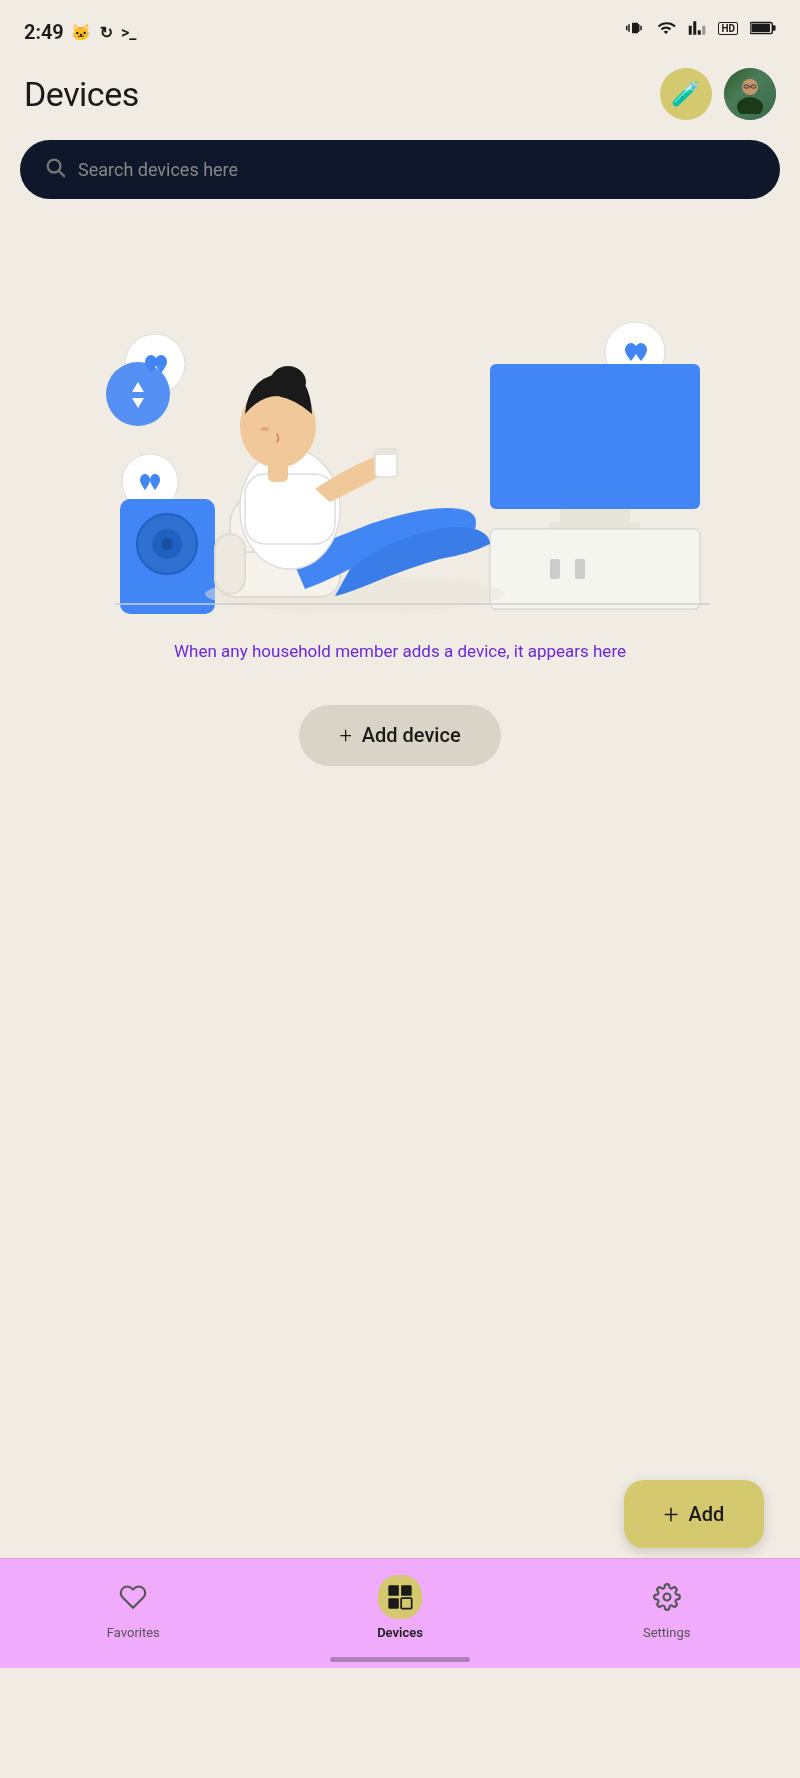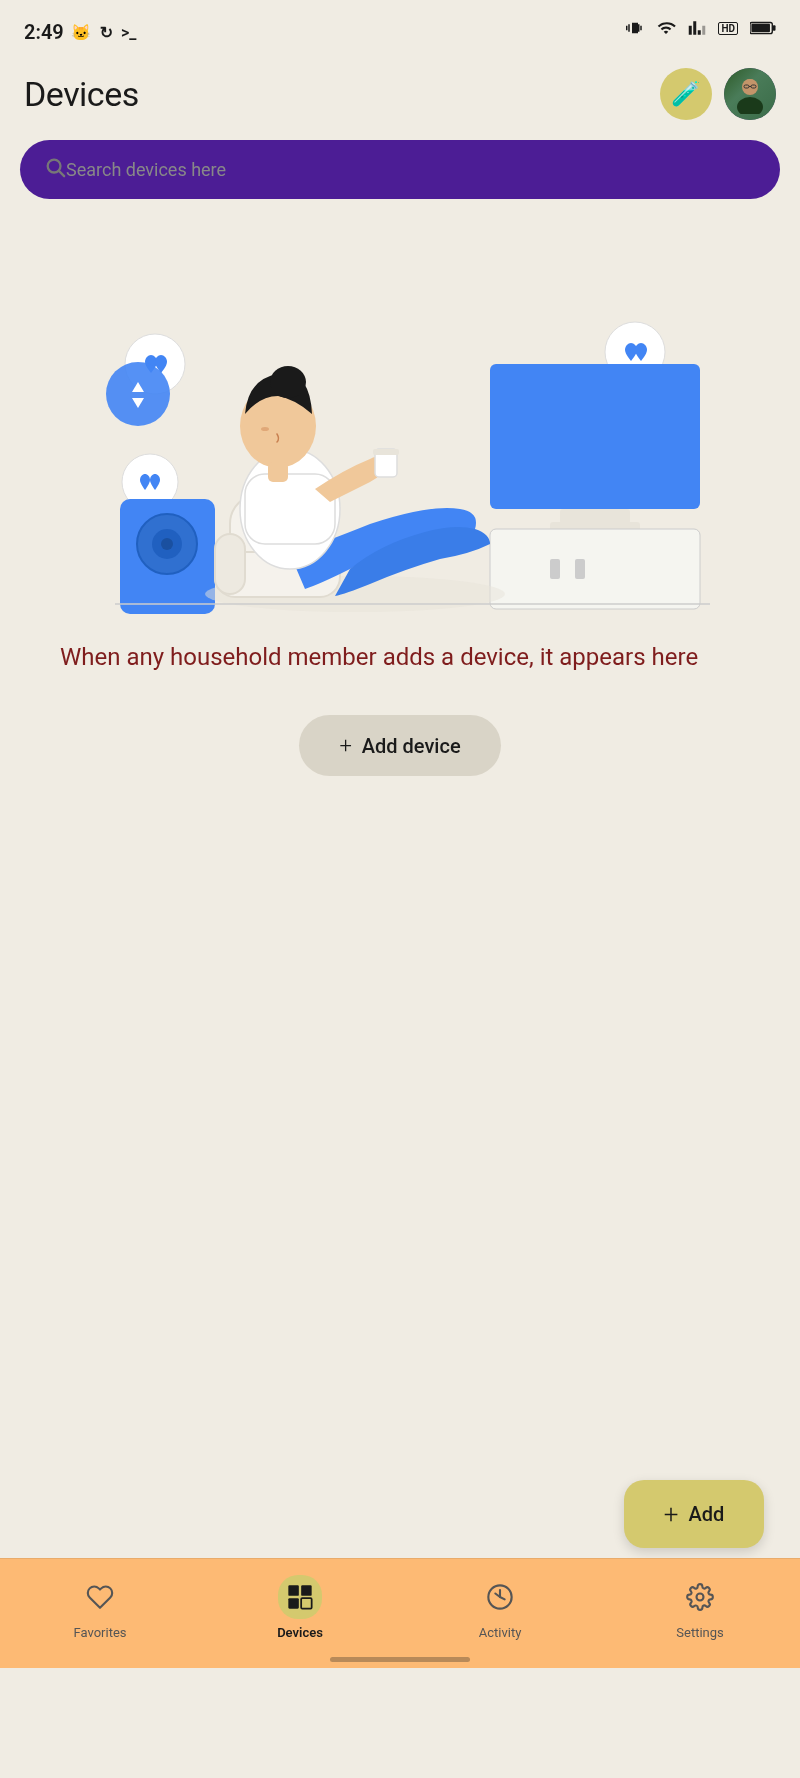--- a/index.html
+++ b/index.html
@@ -87,25 +87,26 @@
       align-items: center;
       justify-content: center;
       border-radius: 50%;
     }
 
     
     .search-container {
       padding: 0 20px 20px;
     }
     .search-bar {
-      background: #4c1d95;
+      background: #0f172a;
       border-radius: 50px;
       display: flex;
       align-items: center;
       padding: 16px 24px;
+      gap: 12px;
       cursor: text;
     }
     .search-icon {
       font-size: 22px;
       color: #666;
     }
     .search-placeholder {
       font-size: 18px;
       color: #888;
     }
@@ -121,24 +122,24 @@
     }
 
     
     .illustration-svg {
       width: 680px;
       height: 380px;
     }
 
     
     .description {
-      text-align: left;
+      text-align: center;
       padding: 20px 60px;
-      font-size: 24px;
-      color: #7f1d1d;
+      font-size: 17px;
+      color: #6d28d9;
       line-height: 1.5;
       font-weight: 400;
     }
 
     
     .add-device-btn {
       display: flex;
       align-items: center;
       justify-content: center;
       gap: 10px;
@@ -176,21 +177,21 @@
       font-family: inherit;
       box-shadow: 0 4px 12px rgba(0,0,0,0.15);
     }
 
     
     .bottom-nav {
       position: absolute;
       bottom: 0;
       left: 0;
       right: 0;
-      background-color: #fdba74;
+      background-color: #f0abfc;
       border-top: 1px solid rgba(0,0,0,0.08);
       display: flex;
       justify-content: space-around;
       align-items: center;
       padding: 12px 0 24px;
       height: 110px;
     }
     .nav-item {
       display: flex;
       flex-direction: column;
@@ -413,30 +414,20 @@
           <rect x="2" y="13" width="9" height="9" rx="1" fill="#1a1a1a"></rect>
           <rect x="2" y="2" width="9" height="9" rx="1" fill="#1a1a1a"></rect>
           <rect x="13" y="2" width="9" height="9" rx="1" fill="#1a1a1a"></rect>
           <rect x="13" y="13" width="9" height="9" rx="1" fill="none" stroke="#1a1a1a" stroke-width="1.5"></rect>
         </svg>
       </div>
       <span class="nav-label">Devices</span>
     </div>
 
 
-    <div class="nav-item">
-      <div class="nav-icon">
-        <svg width="28" height="28" viewBox="0 0 24 24" fill="none" stroke="#555" stroke-width="1.8" stroke-linecap="round" stroke-linejoin="round">
-          <circle cx="12" cy="12" r="10"></circle>
-          <polyline points="12 6 12 12 16 14"></polyline>
-          <polyline points="12 12 8 9"></polyline>
-        </svg>
-      </div>
-      <span class="nav-label">Activity</span>
-    </div>
 
     <div class="nav-item">
       <div class="nav-icon">
         <svg width="28" height="28" viewBox="0 0 24 24" fill="none" stroke="#555" stroke-width="1.8" stroke-linecap="round" stroke-linejoin="round">
           <circle cx="12" cy="12" r="3"></circle>
           <path d="M19.4 15a1.65 1.65 0 0 0 .33 1.82l.06.06a2 2 0 0 1-2.83 2.83l-.06-.06a1.65 1.65 0 0 0-1.82-.33 1.65 1.65 0 0 0-1 1.51V21a2 2 0 0 1-4 0v-.09A1.65 1.65 0 0 0 9 19.4a1.65 1.65 0 0 0-1.82.33l-.06.06a2 2 0 0 1-2.83-2.83l.06-.06A1.65 1.65 0 0 0 4.68 15a1.65 1.65 0 0 0-1.51-1H3a2 2 0 0 1 0-4h.09A1.65 1.65 0 0 0 4.6 9a1.65 1.65 0 0 0-.33-1.82l-.06-.06a2 2 0 0 1 2.83-2.83l.06.06A1.65 1.65 0 0 0 9 4.68a1.65 1.65 0 0 0 1-1.51V3a2 2 0 0 1 4 0v.09a1.65 1.65 0 0 0 1 1.51 1.65 1.65 0 0 0 1.82-.33l.06-.06a2 2 0 0 1 2.83 2.83l-.06.06A1.65 1.65 0 0 0 19.4 9a1.65 1.65 0 0 0 1.51 1H21a2 2 0 0 1 0 4h-.09a1.65 1.65 0 0 0-1.51 1z"></path>
         </svg>
       </div>
       <span class="nav-label">Settings</span>
     </div>

